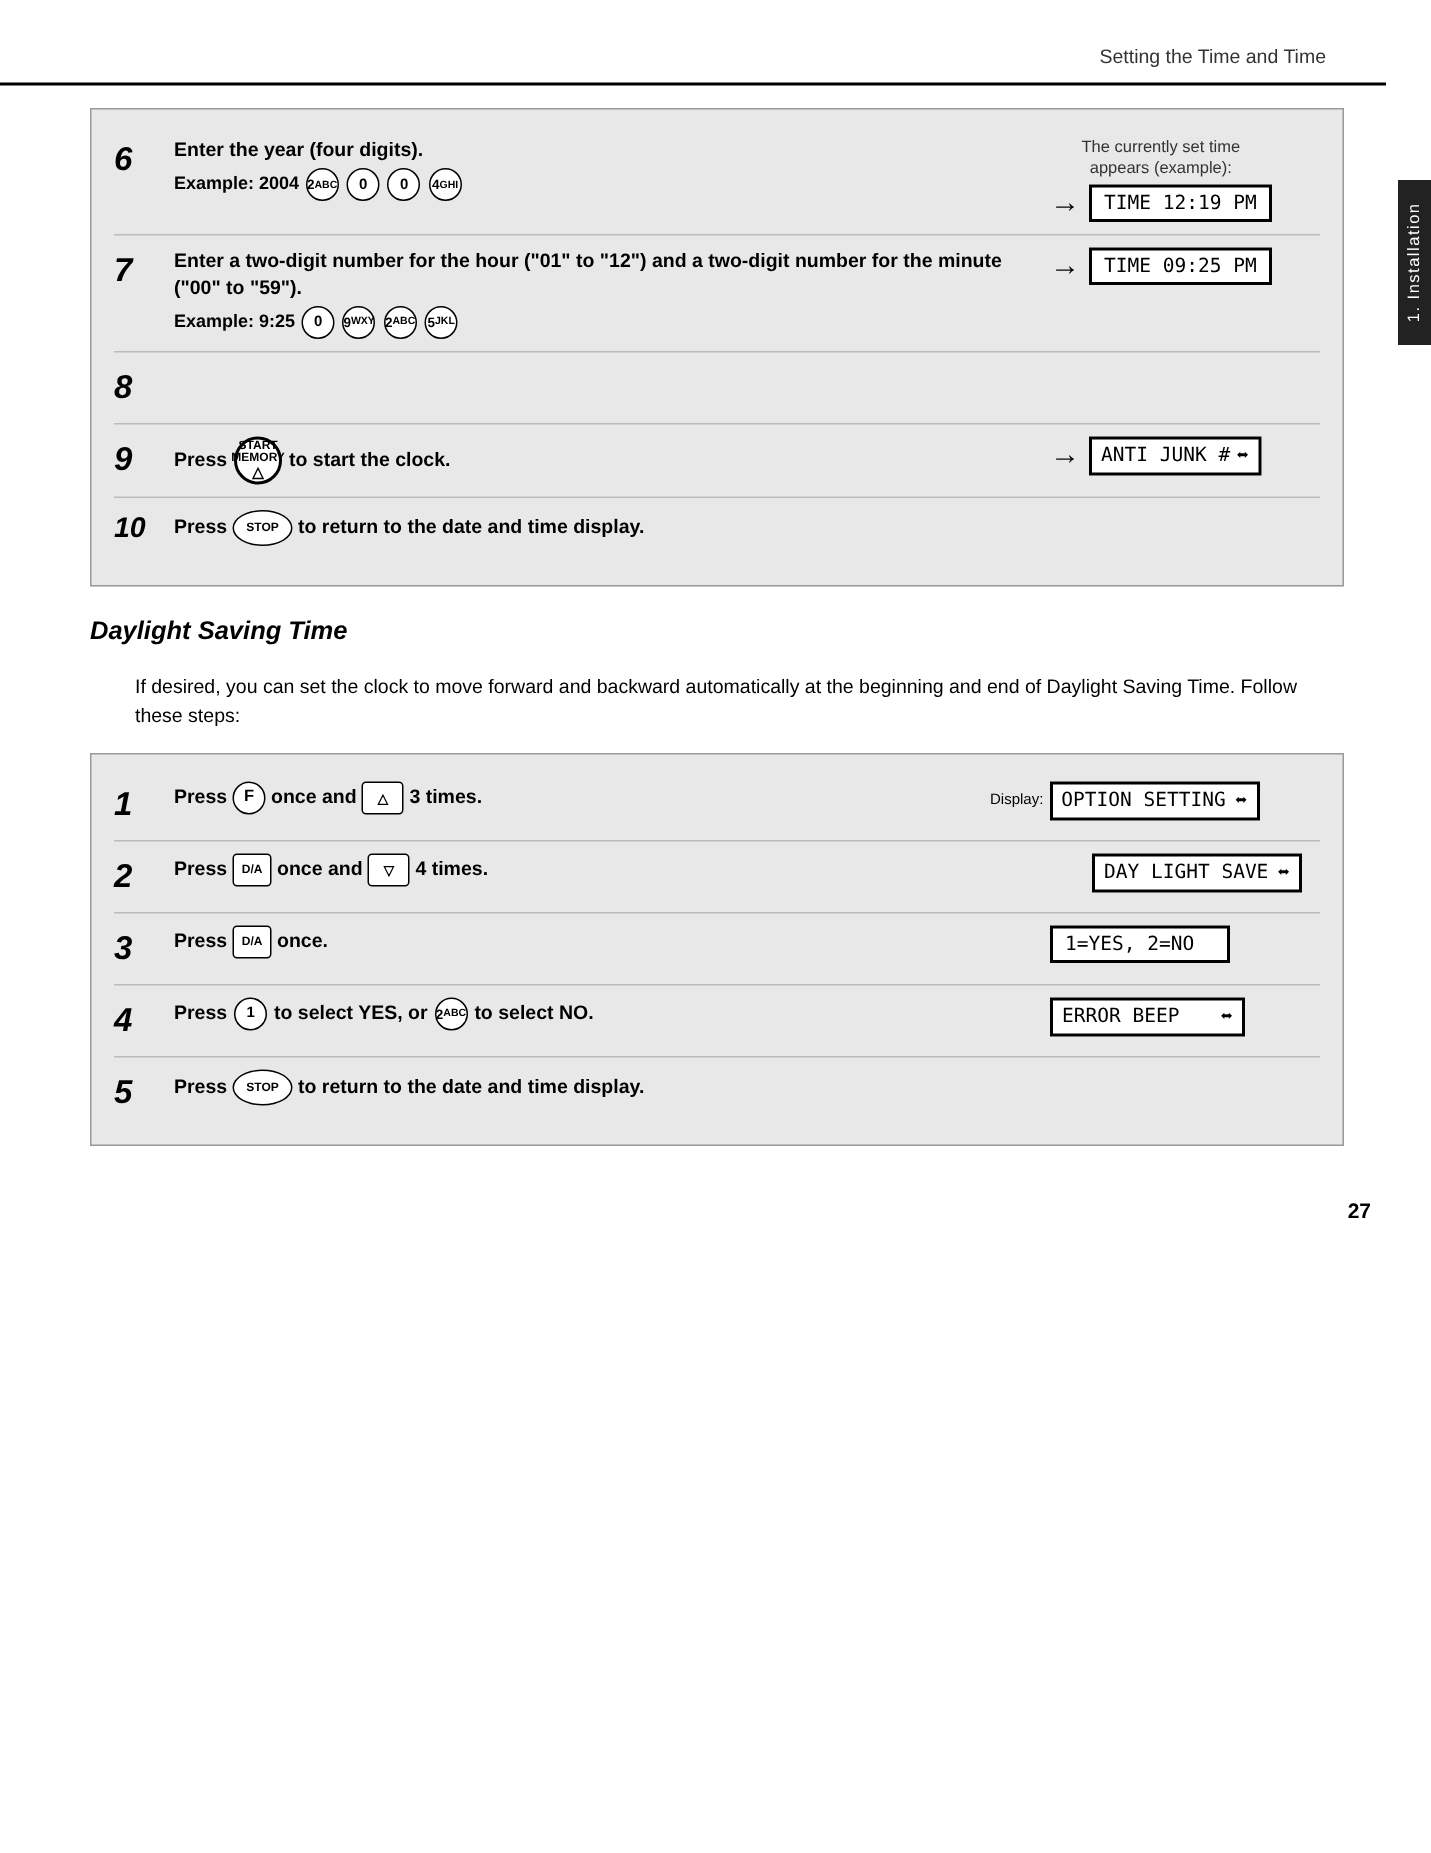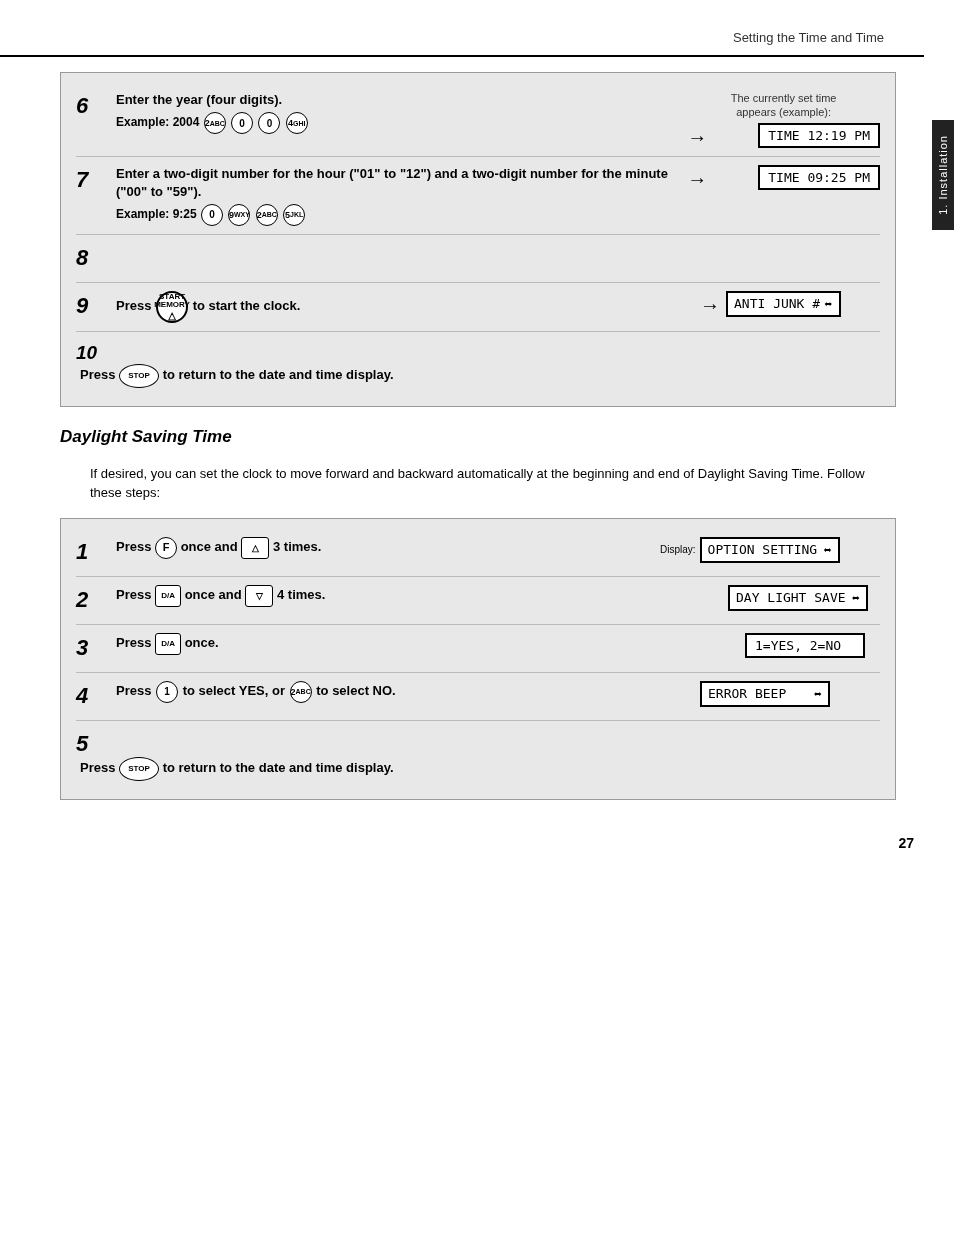--- a/index.html
+++ b/index.html
@@ -67,21 +67,20 @@
 
     .step-row {
       display: flex;
       align-items: flex-start;
       padding: 8px 0;
       border-bottom: 1px solid #bbb;
       min-height: 48px;
     }
     .step-row:last-child {
       border-bottom: none;
-      flex-direction: column;
     }
 
     .step-number {
       font-size: 22px;
       font-weight: bold;
       font-style: italic;
       min-width: 36px;
       padding-top: 2px;
     }
 
@@ -118,21 +117,20 @@
     }
 
     .display-box {
       border: 2px solid #000;
       background: #fff;
       padding: 3px 8px;
       font-size: 13px;
       font-family: monospace;
       min-width: 110px;
       text-align: left;
-      margin-left: 45px;
     }
 
     .display-box-with-arrow {
       display: flex;
       align-items: center;
       border: 2px solid #000;
       background: #fff;
       padding: 3px 6px;
       font-size: 13px;
       font-family: monospace;

